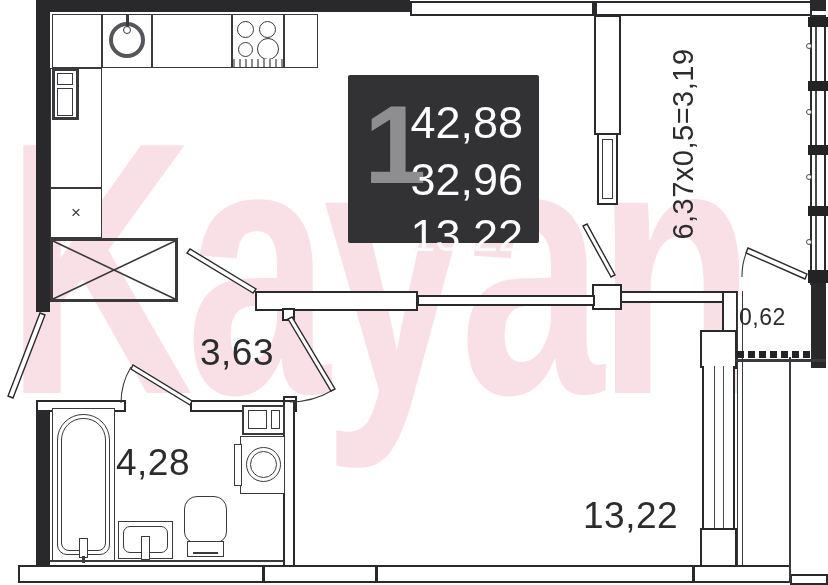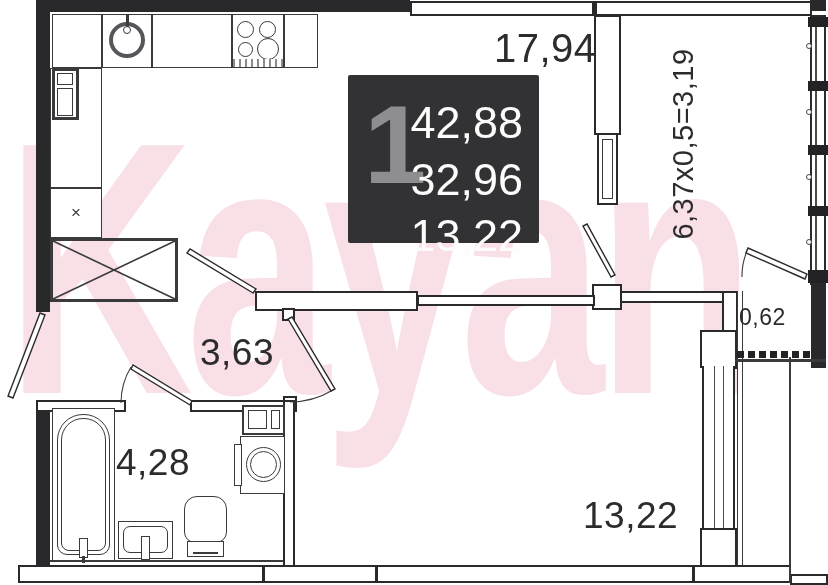--- a/index.html
+++ b/index.html
@@ -163,21 +163,20 @@
     <g stroke="#2a2a2c" stroke-width="1.4" fill="#ffffff">
       <path d="M40,313 L45,315 L13,398 L8,396 Z"></path>
       <path d="M253,293 L187,253 L190,249 L256,289 Z"></path>
       <path d="M288,319 L331,391 L335,389 L292,317 Z"></path>
       <path d="M190,405 L131,369 L133,365 L192,401 Z"></path>
       <path d="M611,277 L583,226 L587,224 L615,275 Z"></path>
       <path d="M805,279 L746,253 L748,248 L807,274 Z"></path>
     </g>
   </svg>
 
-  <div class="lbl" style="left:494px;top:26px;font-size:40px;">17,94</div>
   <div class="lbl" style="left:200px;top:332px;font-size:37px;">3,63</div>
   <div class="lbl" style="left:116px;top:442px;font-size:37px;">4,28</div>
   <div class="lbl" style="left:583px;top:495px;font-size:37px;">13,22</div>
   <div class="lbl" style="left:739px;top:304px;font-size:23px;">0,62</div>
   <div class="lbl" style="left:570px;top:128px;width:226px;height:32px;font-size:29px;text-align:center;transform:rotate(-90deg);transform-origin:center;">6,37x0,5=3,19</div>
 
   <div id="infobox">
     <div class="num">1</div>
     <div class="vals">
       <div>42,88</div>

